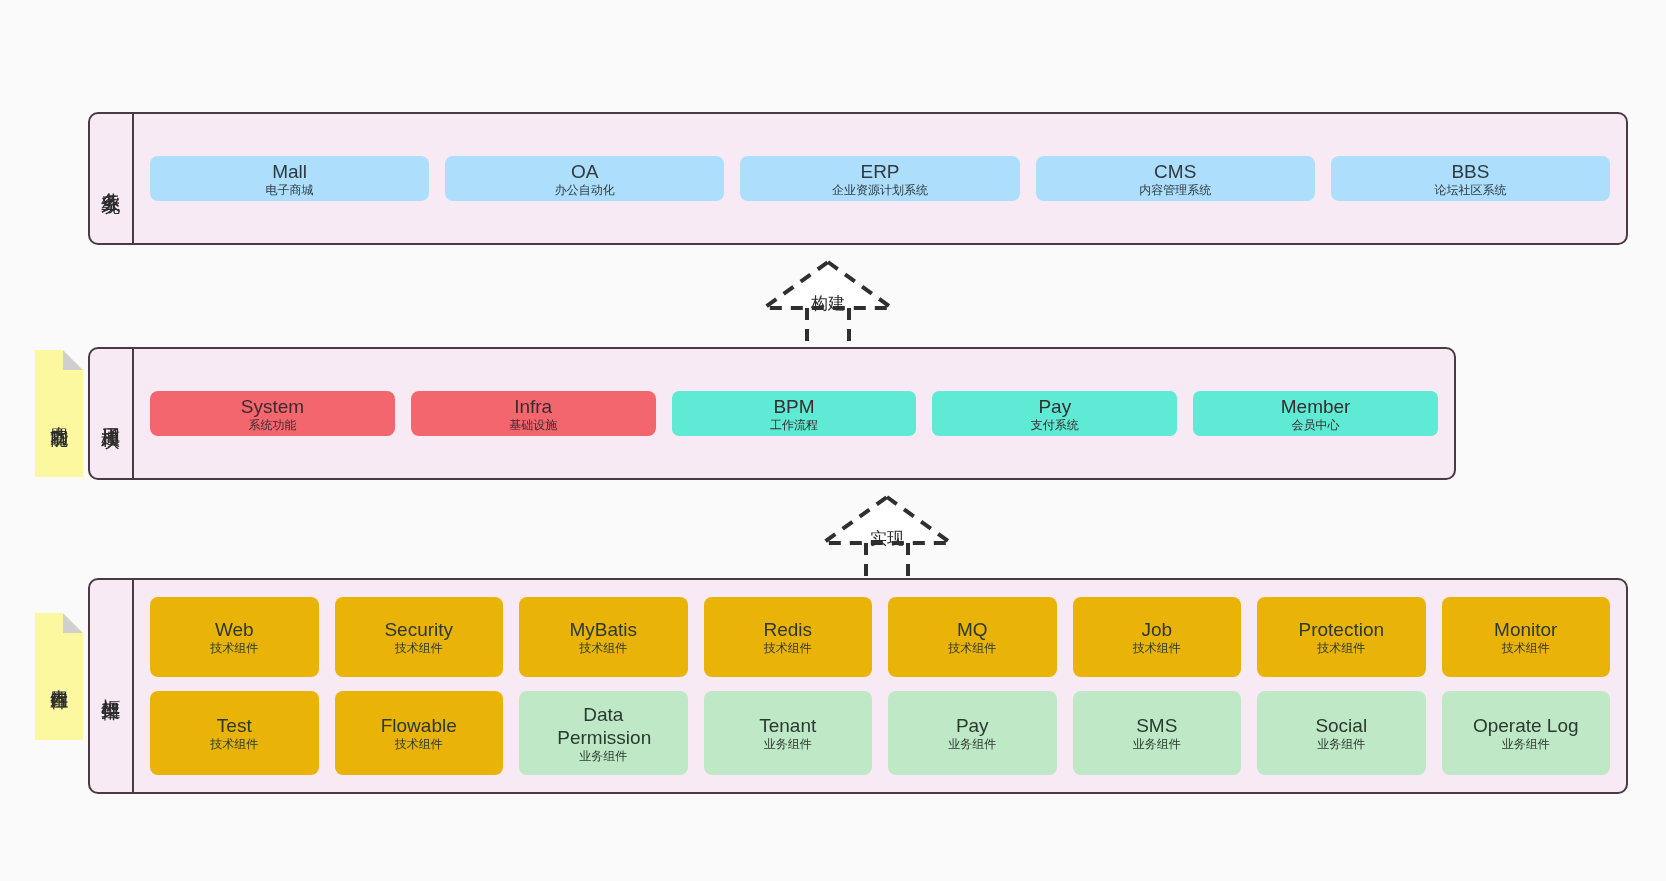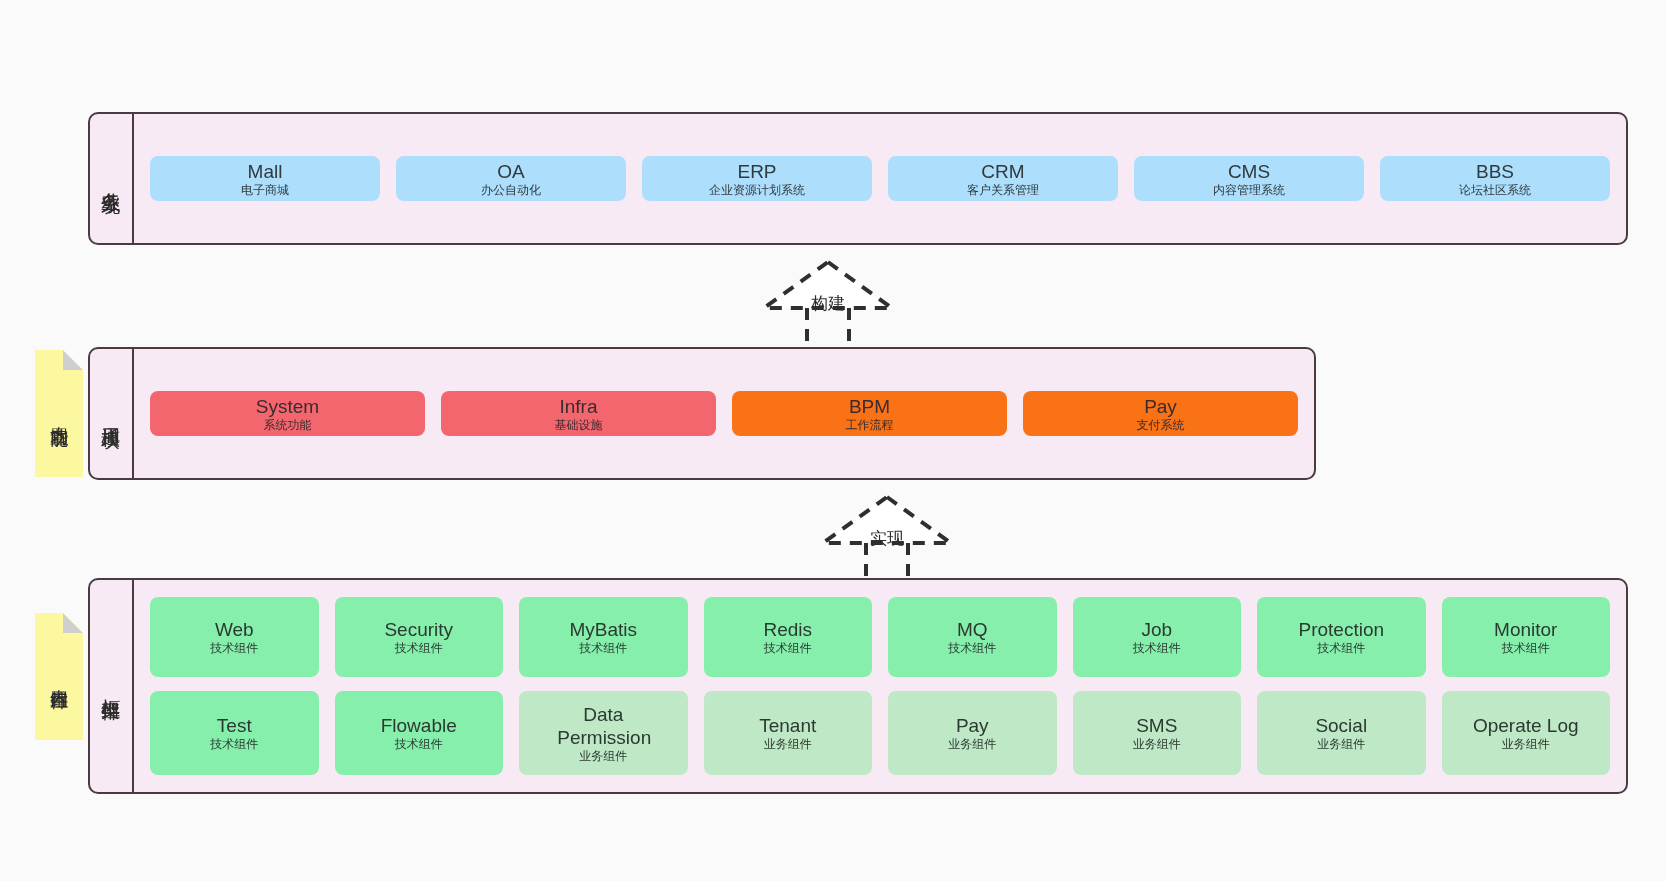--- a/index.html
+++ b/index.html
@@ -75,22 +75,22 @@
     text-align: center;
     line-height: 1.22;
     padding: 4px 6px;
     box-sizing: border-box;
   }
   .box .t1 { font-size: 19px; }
   .box .t2 { font-size: 12px; }
 
   .box-blue        { background: #addefc; color: #2e3a3f; }
   .box-red         { background: #f4666d; color: #3a2b2e; }
-  .box-pink        { background: #f97316; color: #3a2b2e; }
-  .box-green       { background: #86efac; color: #2b3a30; }
+  .box-pink        { background: #5eead4; color: #3a2b2e; border-radius: 7px; }
+  .box-green       { background: #eab308; color: #2b3a30; }
   .box-green-light { background: #bfe8c6; color: #2b3a30; }
 
   
   .note {
     position: absolute;
     background: #fbf8a0;
     box-sizing: border-box;
     display: flex;
     align-items: center;
     justify-content: center;
@@ -146,24 +146,20 @@
         </div>
         <div class="box box-blue">
           <div class="t1">OA</div>
           <div class="t2">办公自动化</div>
         </div>
         <div class="box box-blue">
           <div class="t1">ERP</div>
           <div class="t2">企业资源计划系统</div>
         </div>
         <div class="box box-blue">
-          <div class="t1">CRM</div>
-          <div class="t2">客户关系管理</div>
-        </div>
-        <div class="box box-blue">
           <div class="t1">CMS</div>
           <div class="t2">内容管理系统</div>
         </div>
         <div class="box box-blue">
           <div class="t1">BBS</div>
           <div class="t2">论坛社区系统</div>
         </div>
 
       </div>
     </div>
@@ -177,40 +173,44 @@
       <path d="M47,50 L47,90 M89,50 L89,90" fill="none" stroke="#2f2f2f" stroke-width="4" stroke-dasharray="12 9"></path>
     </svg>
     <div class="clabel">构建</div>
   </div>
 
   <div class="note" style="left:35px; top:350px; width:48px; height:127px;">
     <span class="fold"></span>
     <span>内置功能</span>
   </div>
 
-  <div class="layer" style="left:88px; top:347px; width:1228px; height:133px;">
+  <div class="layer" style="left:88px; top:347px; width:1368px; height:133px;">
     <div class="layer-label">通用模块</div>
     <div class="layer-body">
       <div class="row">
 
         <div class="box box-red">
           <div class="t1">System</div>
           <div class="t2">系统功能</div>
         </div>
         <div class="box box-red">
           <div class="t1">Infra</div>
           <div class="t2">基础设施</div>
         </div>
         <div class="box box-pink">
           <div class="t1">BPM</div>
           <div class="t2">工作流程</div>
         </div>
         <div class="box box-pink">
           <div class="t1">Pay</div>
           <div class="t2">支付系统</div>
+        </div>
+        <div class="box box-pink">
+          <div class="t1">Member</div>
+          <div class="t2">会员中心</div>
         </div>
 
       </div>
     </div>
   </div>
 
   <div class="connector" style="left:819px; top:493px; width:136px; height:90px;">
     <svg width="136" height="90" viewBox="0 0 136 90" aria-hidden="true">
       <polygon points="68,4 132,50 4,50" fill="#ffffff" stroke="#2f2f2f" stroke-width="4" stroke-dasharray="12 9" stroke-linejoin="miter"></polygon>
       <path d="M47,50 L47,90 M89,50 L89,90" fill="none" stroke="#2f2f2f" stroke-width="4" stroke-dasharray="12 9"></path>

